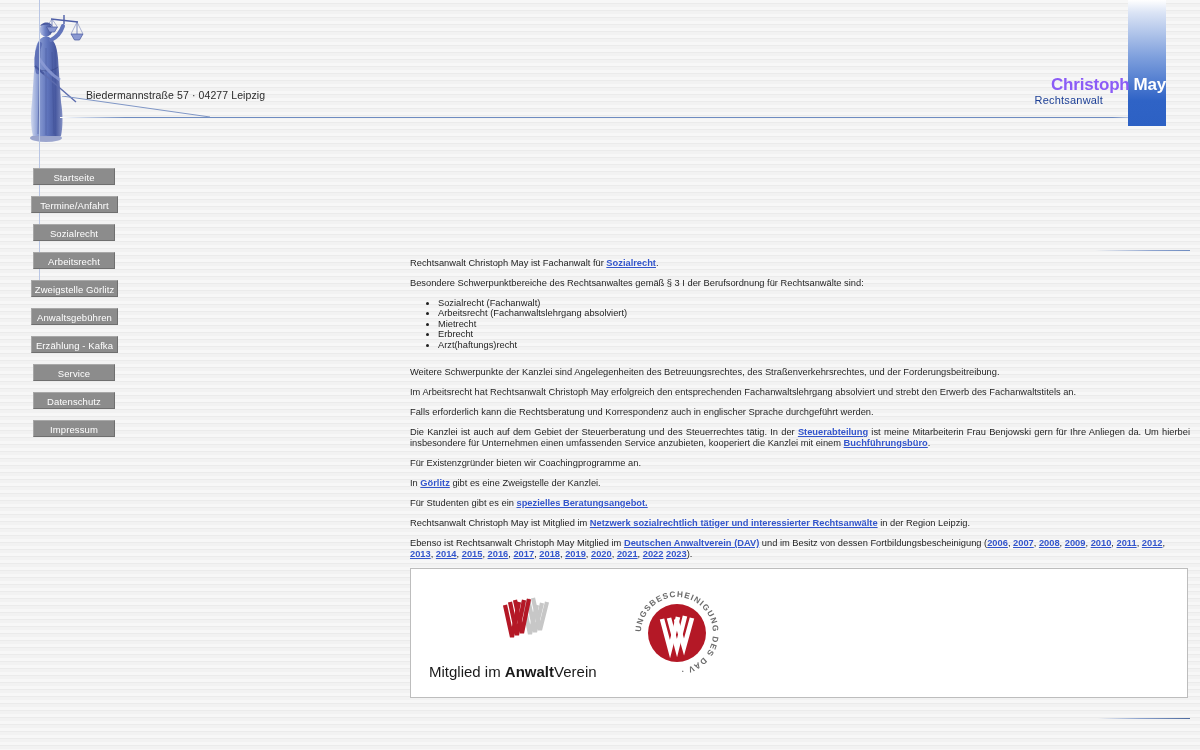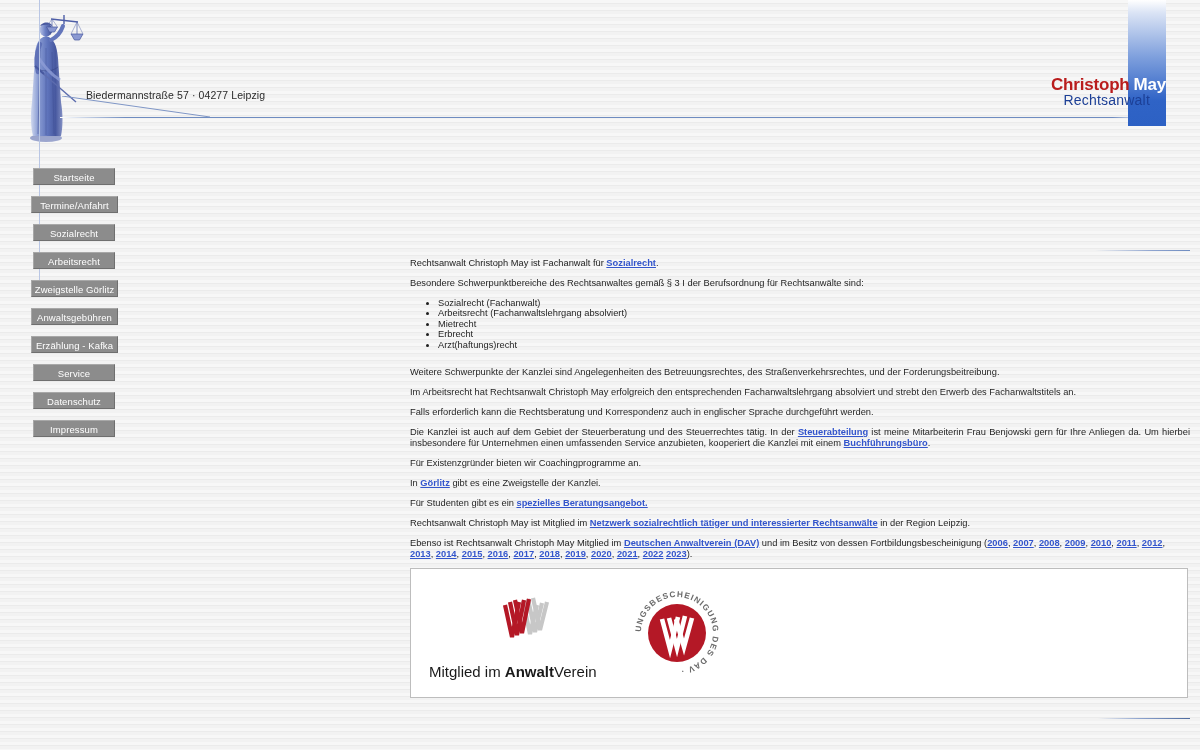--- a/index.html
+++ b/index.html
@@ -90,27 +90,27 @@
     top: 76px;
     width: 183px;
     text-align: right;
   }
   #brand-line1 {
     font-size: 17px;
     font-weight: bold;
     letter-spacing: -0.2px;
     line-height: 18px;
   }
-  #brand-line1 .chris { color: #b91c1c; }
+  #brand-line1 .chris { color: #8b5cf6; }
   #brand-line1 .may { color: #ffffff; padding-left: 4px; }
   #brand-line2 {
-    font-size: 14px;
+    font-size: 11px;
     color: #1c3f96;
     line-height: 12px;
-    padding-right: 16px;
+    padding-right: 63px;
     letter-spacing: .2px;
   }
 
   
   #nav {
     position: absolute;
     left: 33px;
     top: 168px;
     width: 84px;
   }

